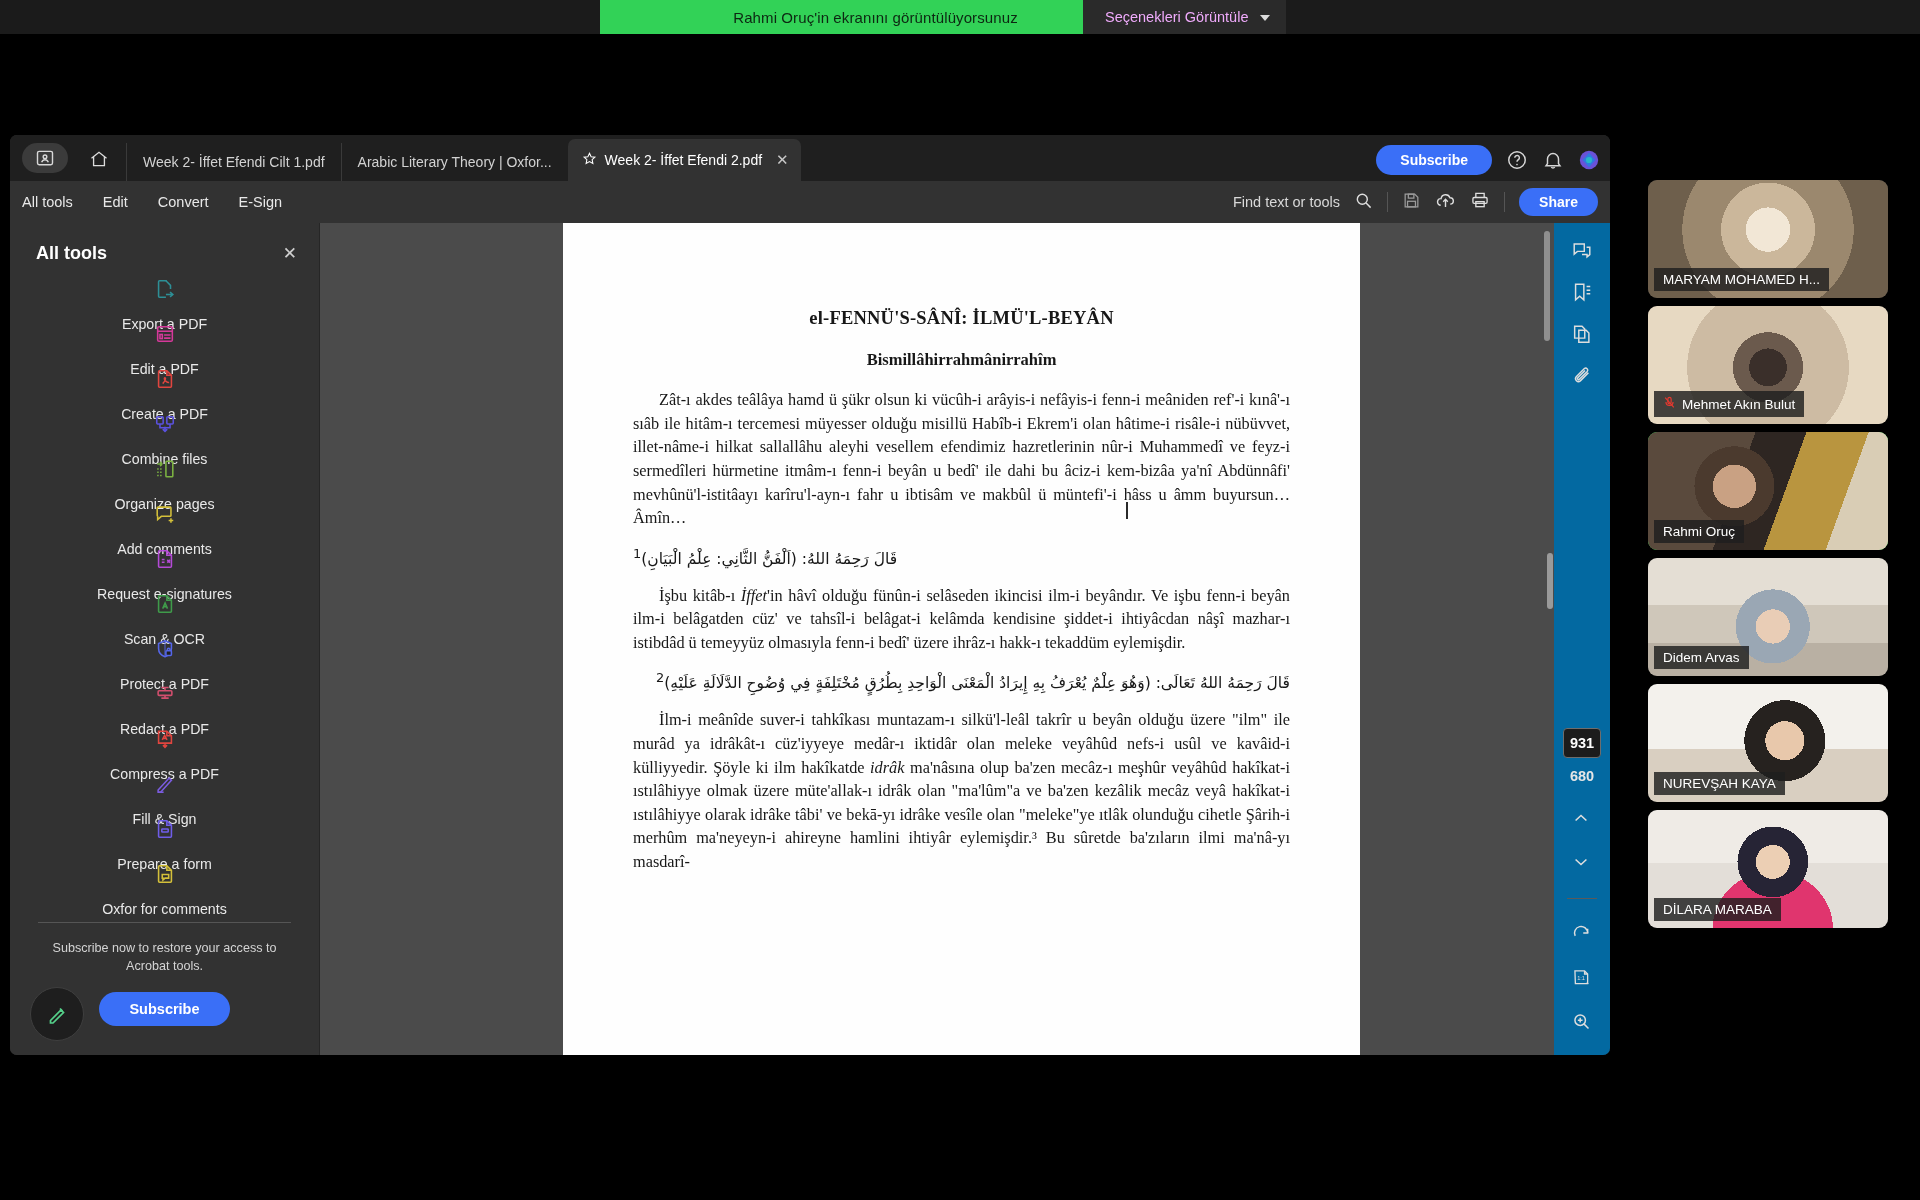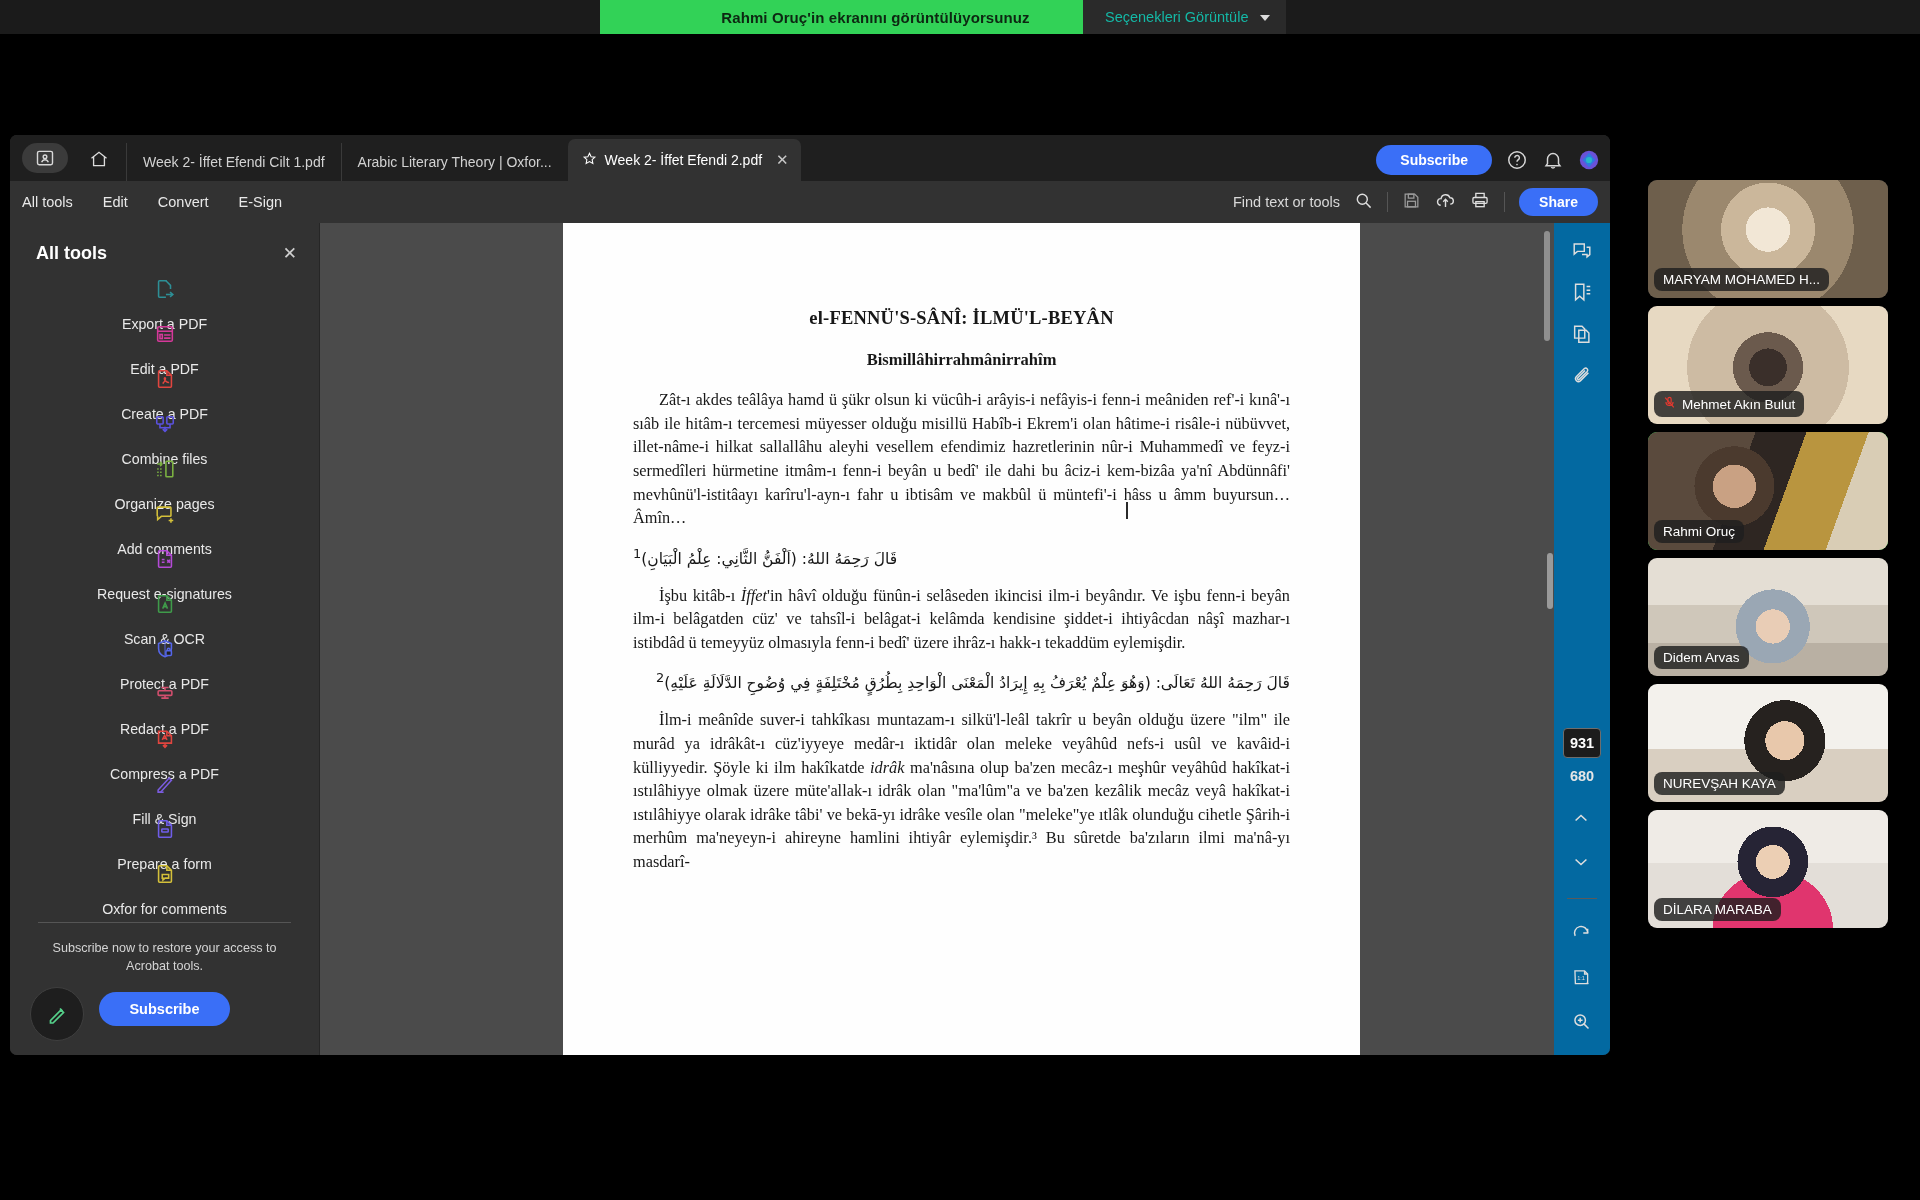--- a/index.html
+++ b/index.html
@@ -12,26 +12,26 @@
 
   
   #share-banner {
     position: absolute; top: 0; left: 0; width: 1920px; height: 34px;
     background: #1b1b1b; z-index: 50;
   }
   #share-pill {
     position: absolute; left: 600px; top: 0; width: 551px; height: 34px;
     background: #32d257; color: #0d2712;
     display: flex; align-items: center; justify-content: center;
-    font-size: 15px; font-weight: 700; letter-spacing: .1px;
+    font-size: 15px; font-weight: 400; letter-spacing: .1px;
   }
   #share-options {
     position: absolute; left: 1083px; top: 0; height: 34px;
     padding: 0 16px 0 22px;
-    background: #2a2a2a; color: #14b8a6;
+    background: #2a2a2a; color: #f0abfc;
     display: flex; align-items: center; gap: 12px;
     font-size: 14.5px;
     text-align: center;
   }
   .chev-dn {
     width: 0; height: 0; border-left: 5px solid transparent;
     border-right: 5px solid transparent; border-top: 6px solid #dcdcdc;
     margin-top: 2px;
   }
 
@@ -224,21 +224,21 @@
     width: 240px; display: flex; flex-direction: column; gap: 8px;
   }
   .vtile {
     position: relative; width: 240px; height: 118px;
     border-radius: 9px; overflow: hidden; background: #2a2a2a;
   }
   .vtile.speaking { outline: 3px solid #2fd94f; outline-offset: -3px; }
   .vname {
     position: absolute; left: 6px; bottom: 7px;
     background: rgba(30,30,30,.82); color: #fff;
-    font-size: 13.5px; padding: 4px 9px; border-radius: 8px;
+    font-size: 13.5px; padding: 4px 9px; border-radius: 0;
     white-space: nowrap; max-width: 224px; overflow: hidden;
     display: flex; align-items: center; gap: 6px;
   }
   .mic-off { color: #e8382f; font-size: 14px; font-weight: 700; }
   .vfill { position: absolute; inset: 0; }
 </style>
 </head>
 <body>
 
 <div id="share-banner">

